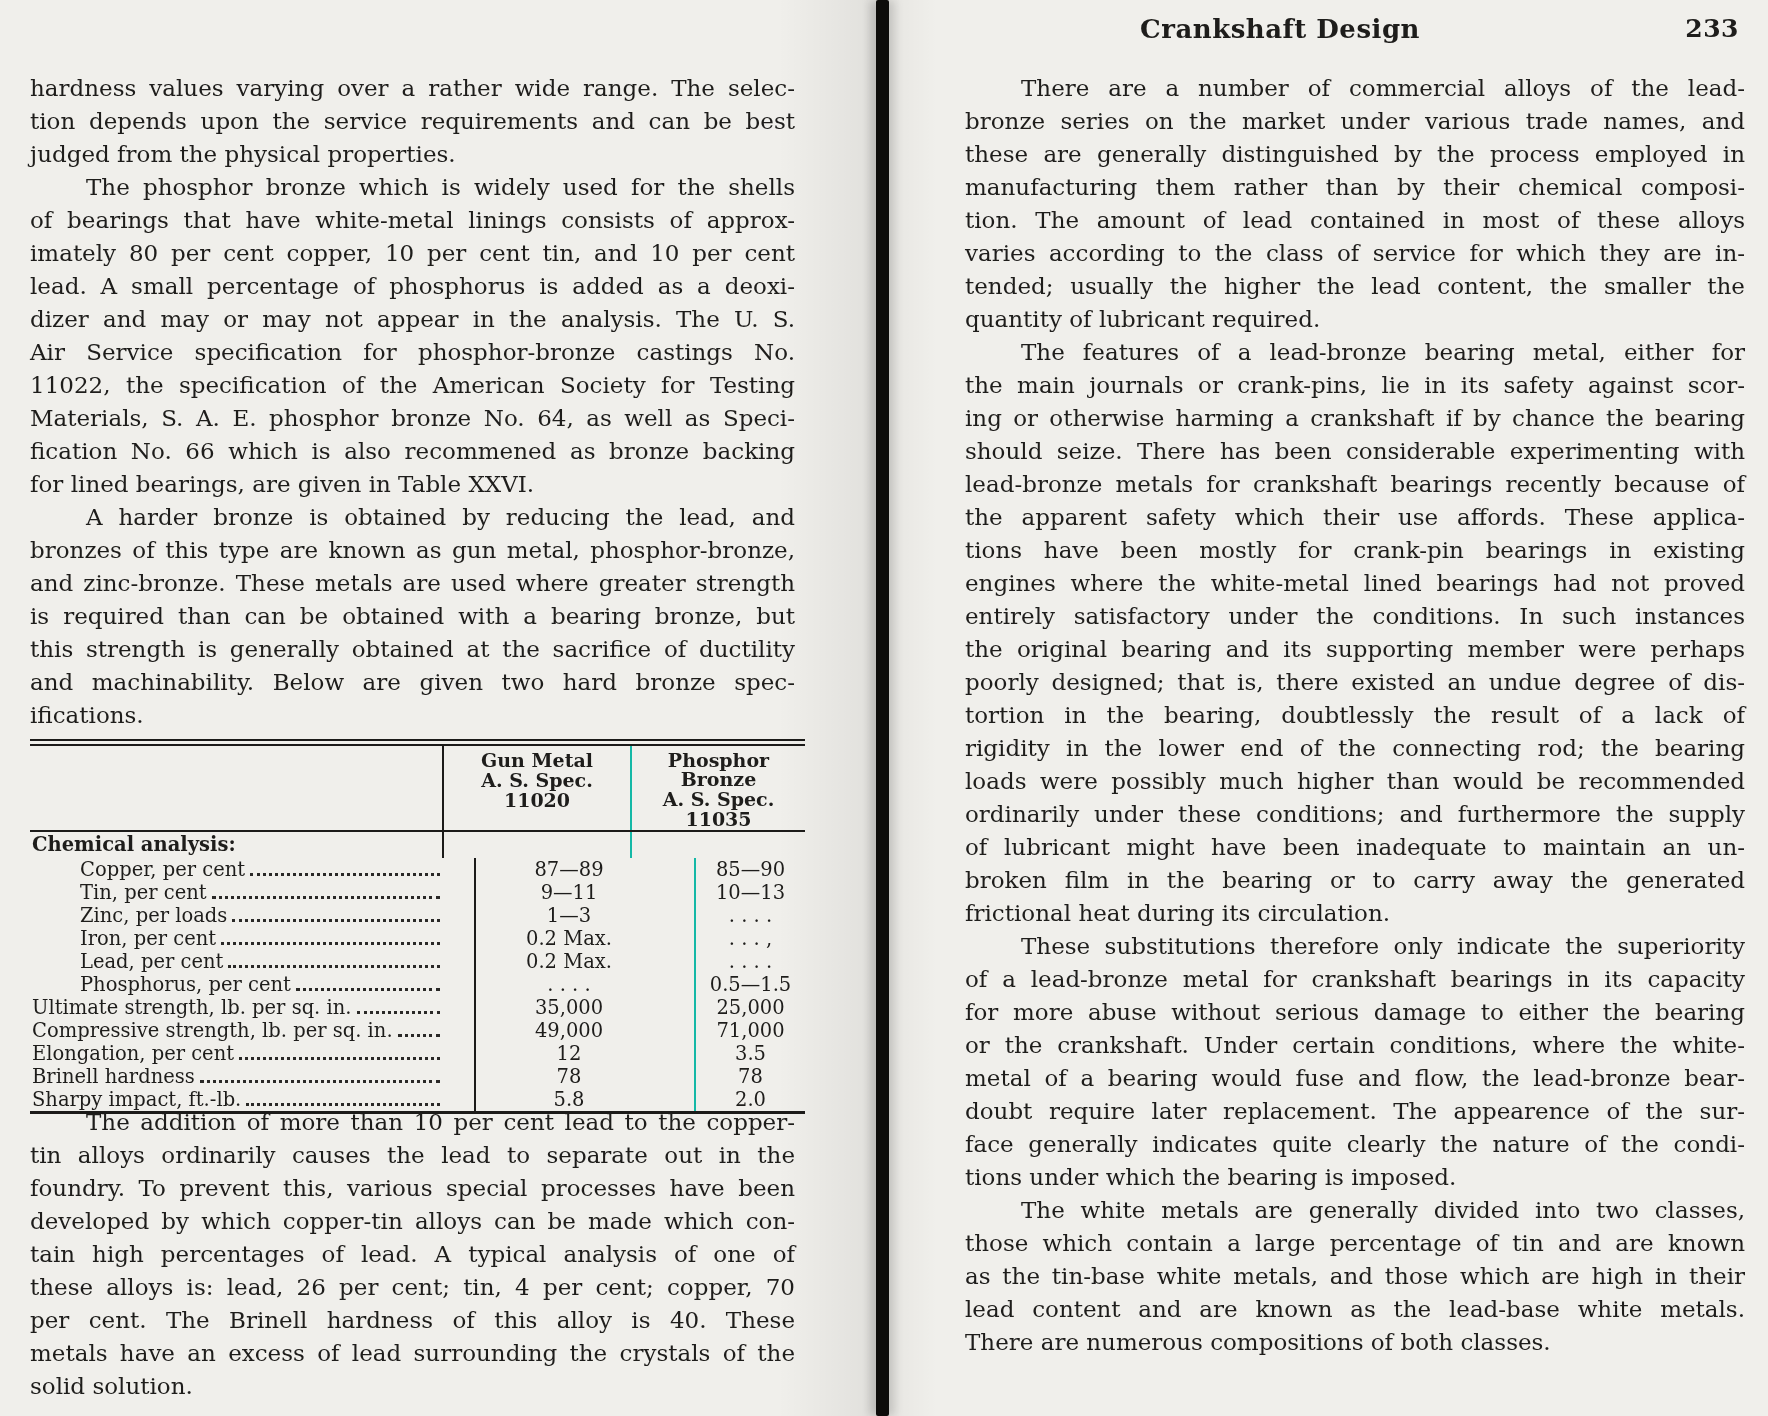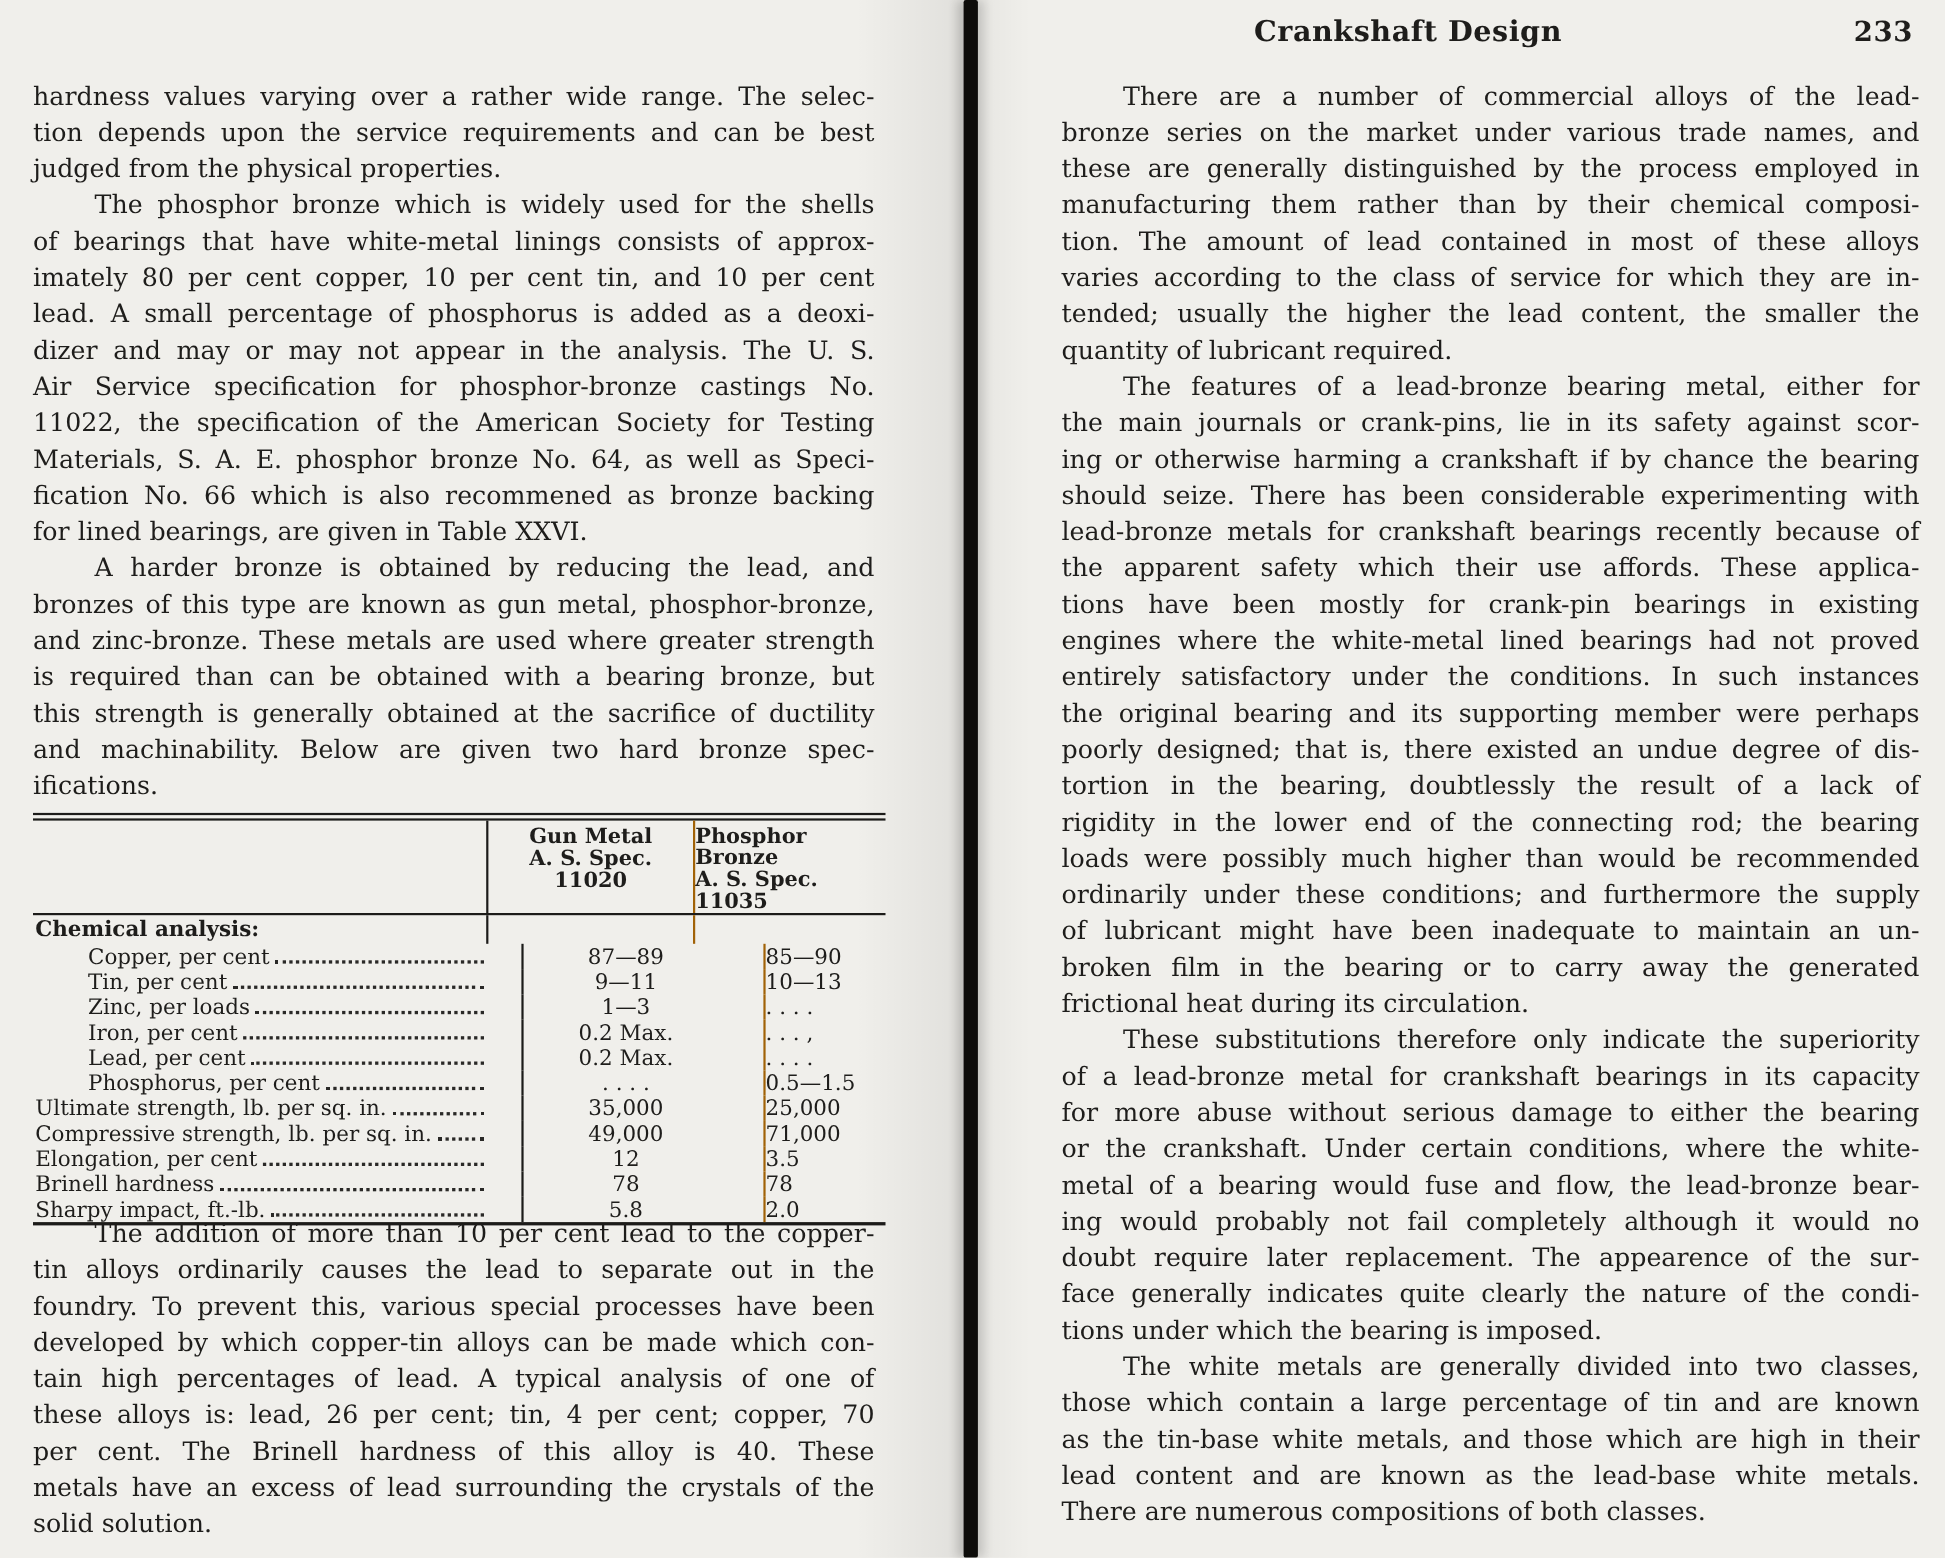--- a/index.html
+++ b/index.html
@@ -32,21 +32,21 @@
   .bline.indent{padding-left:56px;}
   
   .btable{position:absolute;left:0;top:744px;width:775px;
     border-top:2px solid #1c1b19;border-bottom:3px solid #1c1b19;font-size:19.5px;}
   .btable::before{content:"";position:absolute;left:0;right:0;top:-7px;border-top:2px solid #1c1b19;}
   .trow{display:flex;align-items:stretch;}
   .thead-row{border-bottom:2px solid #1c1b19;min-height:58px;}
   .tc{box-sizing:border-box;}
   .tc1{width:412px;padding-left:2px;}
   .tc2{width:188px;border-left:2px solid #1c1b19;text-align:center;}
-  .tc3{flex:1;border-left:2px solid #a16207;text-align:left;}
+  .tc3{flex:1;border-left:2px solid #14b8a6;text-align:center;}
   .hc{font-weight:bold;font-size:19px;line-height:19px;padding-top:5px;}
   .hc div{margin-bottom:1px;}
   .drow{height:23px;line-height:23px;gap:32px;}
   .srow{height:26px;line-height:26px;}
   .lblwrap{display:flex;align-items:baseline;overflow:hidden;}
   .lblwrap.sub{padding-left:48px;}
   .lbl-section{font-weight:bold;}
   .leader{flex:1;border-bottom:3px dotted #2a2927;margin:0 2px 6px 5px;min-width:10px;}
   .val{font-size:19.5px;}
 </style>
@@ -258,21 +258,20 @@
       <div class="bline">loads were possibly much higher than would be recommended</div>
       <div class="bline">ordinarily under these conditions; and furthermore the supply</div>
       <div class="bline">of lubricant might have been inadequate to maintain an un-</div>
       <div class="bline">broken film in the bearing or to carry away the generated</div>
       <div class="bline plast">frictional heat during its circulation.</div>
       <div class="bline indent">These substitutions therefore only indicate the superiority</div>
       <div class="bline">of a lead-bronze metal for crankshaft bearings in its capacity</div>
       <div class="bline">for more abuse without serious damage to either the bearing</div>
       <div class="bline">or the crankshaft.  Under certain conditions, where the white-</div>
       <div class="bline">metal of a bearing would fuse and flow, the lead-bronze bear-</div>
-      <div class="bline">ing would probably not fail completely although it would no</div>
       <div class="bline">doubt require later replacement.  The appearence of the sur-</div>
       <div class="bline">face generally indicates quite clearly the nature of the condi-</div>
       <div class="bline plast">tions under which the bearing is imposed.</div>
       <div class="bline indent">The white metals are generally divided into two classes,</div>
       <div class="bline">those which contain a large percentage of tin and are known</div>
       <div class="bline">as the tin-base white metals, and those which are high in their</div>
       <div class="bline">lead content and are known as the lead-base white metals.</div>
       <div class="bline plast">There are numerous compositions of both classes.</div>
     </div>
 </div>

